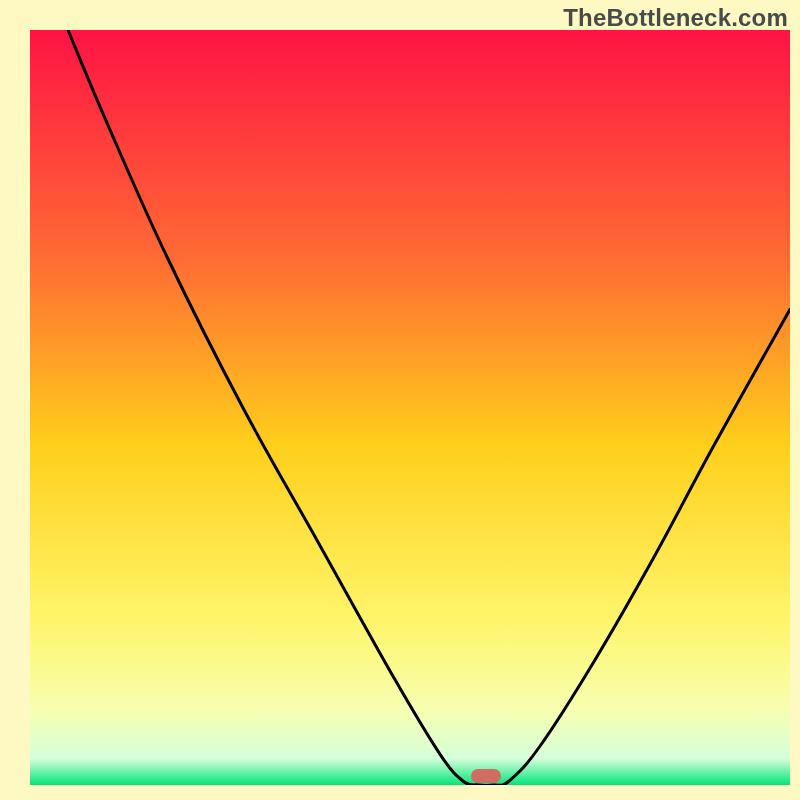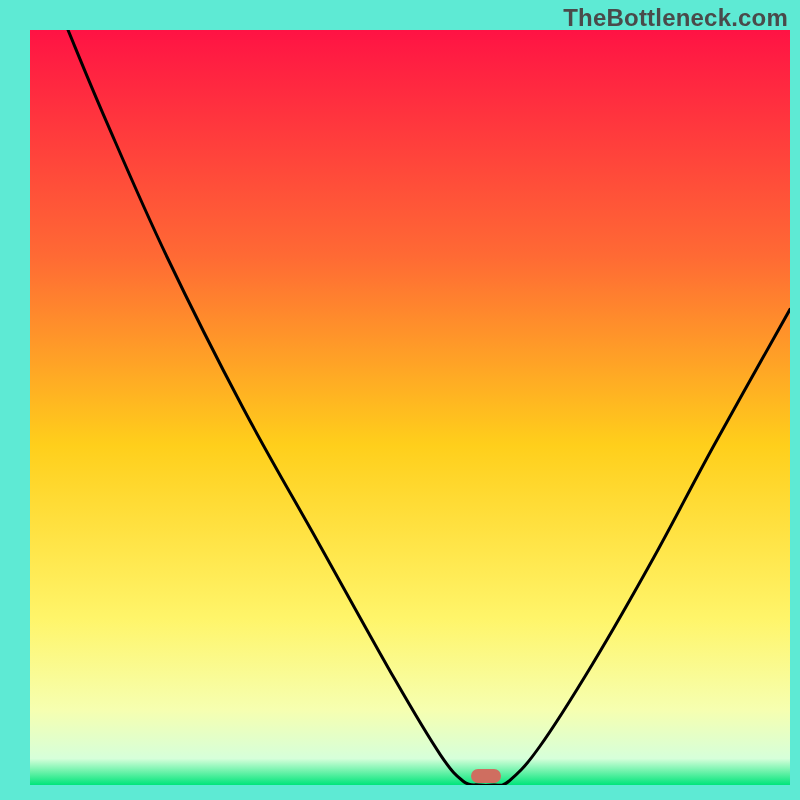--- a/index.html
+++ b/index.html
@@ -8,21 +8,21 @@
     width: 800px;
     height: 800px;
     background: #000;
     font-family: Arial, Helvetica, sans-serif;
     overflow: hidden;
   }
   .container {
     position: relative;
     width: 800px;
     height: 800px;
-    background: #5eead4;
+    background: #fef9c3;
   }
   .watermark {
     position: absolute;
     top: 4px;
     right: 12px;
     color: #4a4a4a;
     font-size: 24px;
     font-weight: 600;
     letter-spacing: 0.2px;
     z-index: 20;

